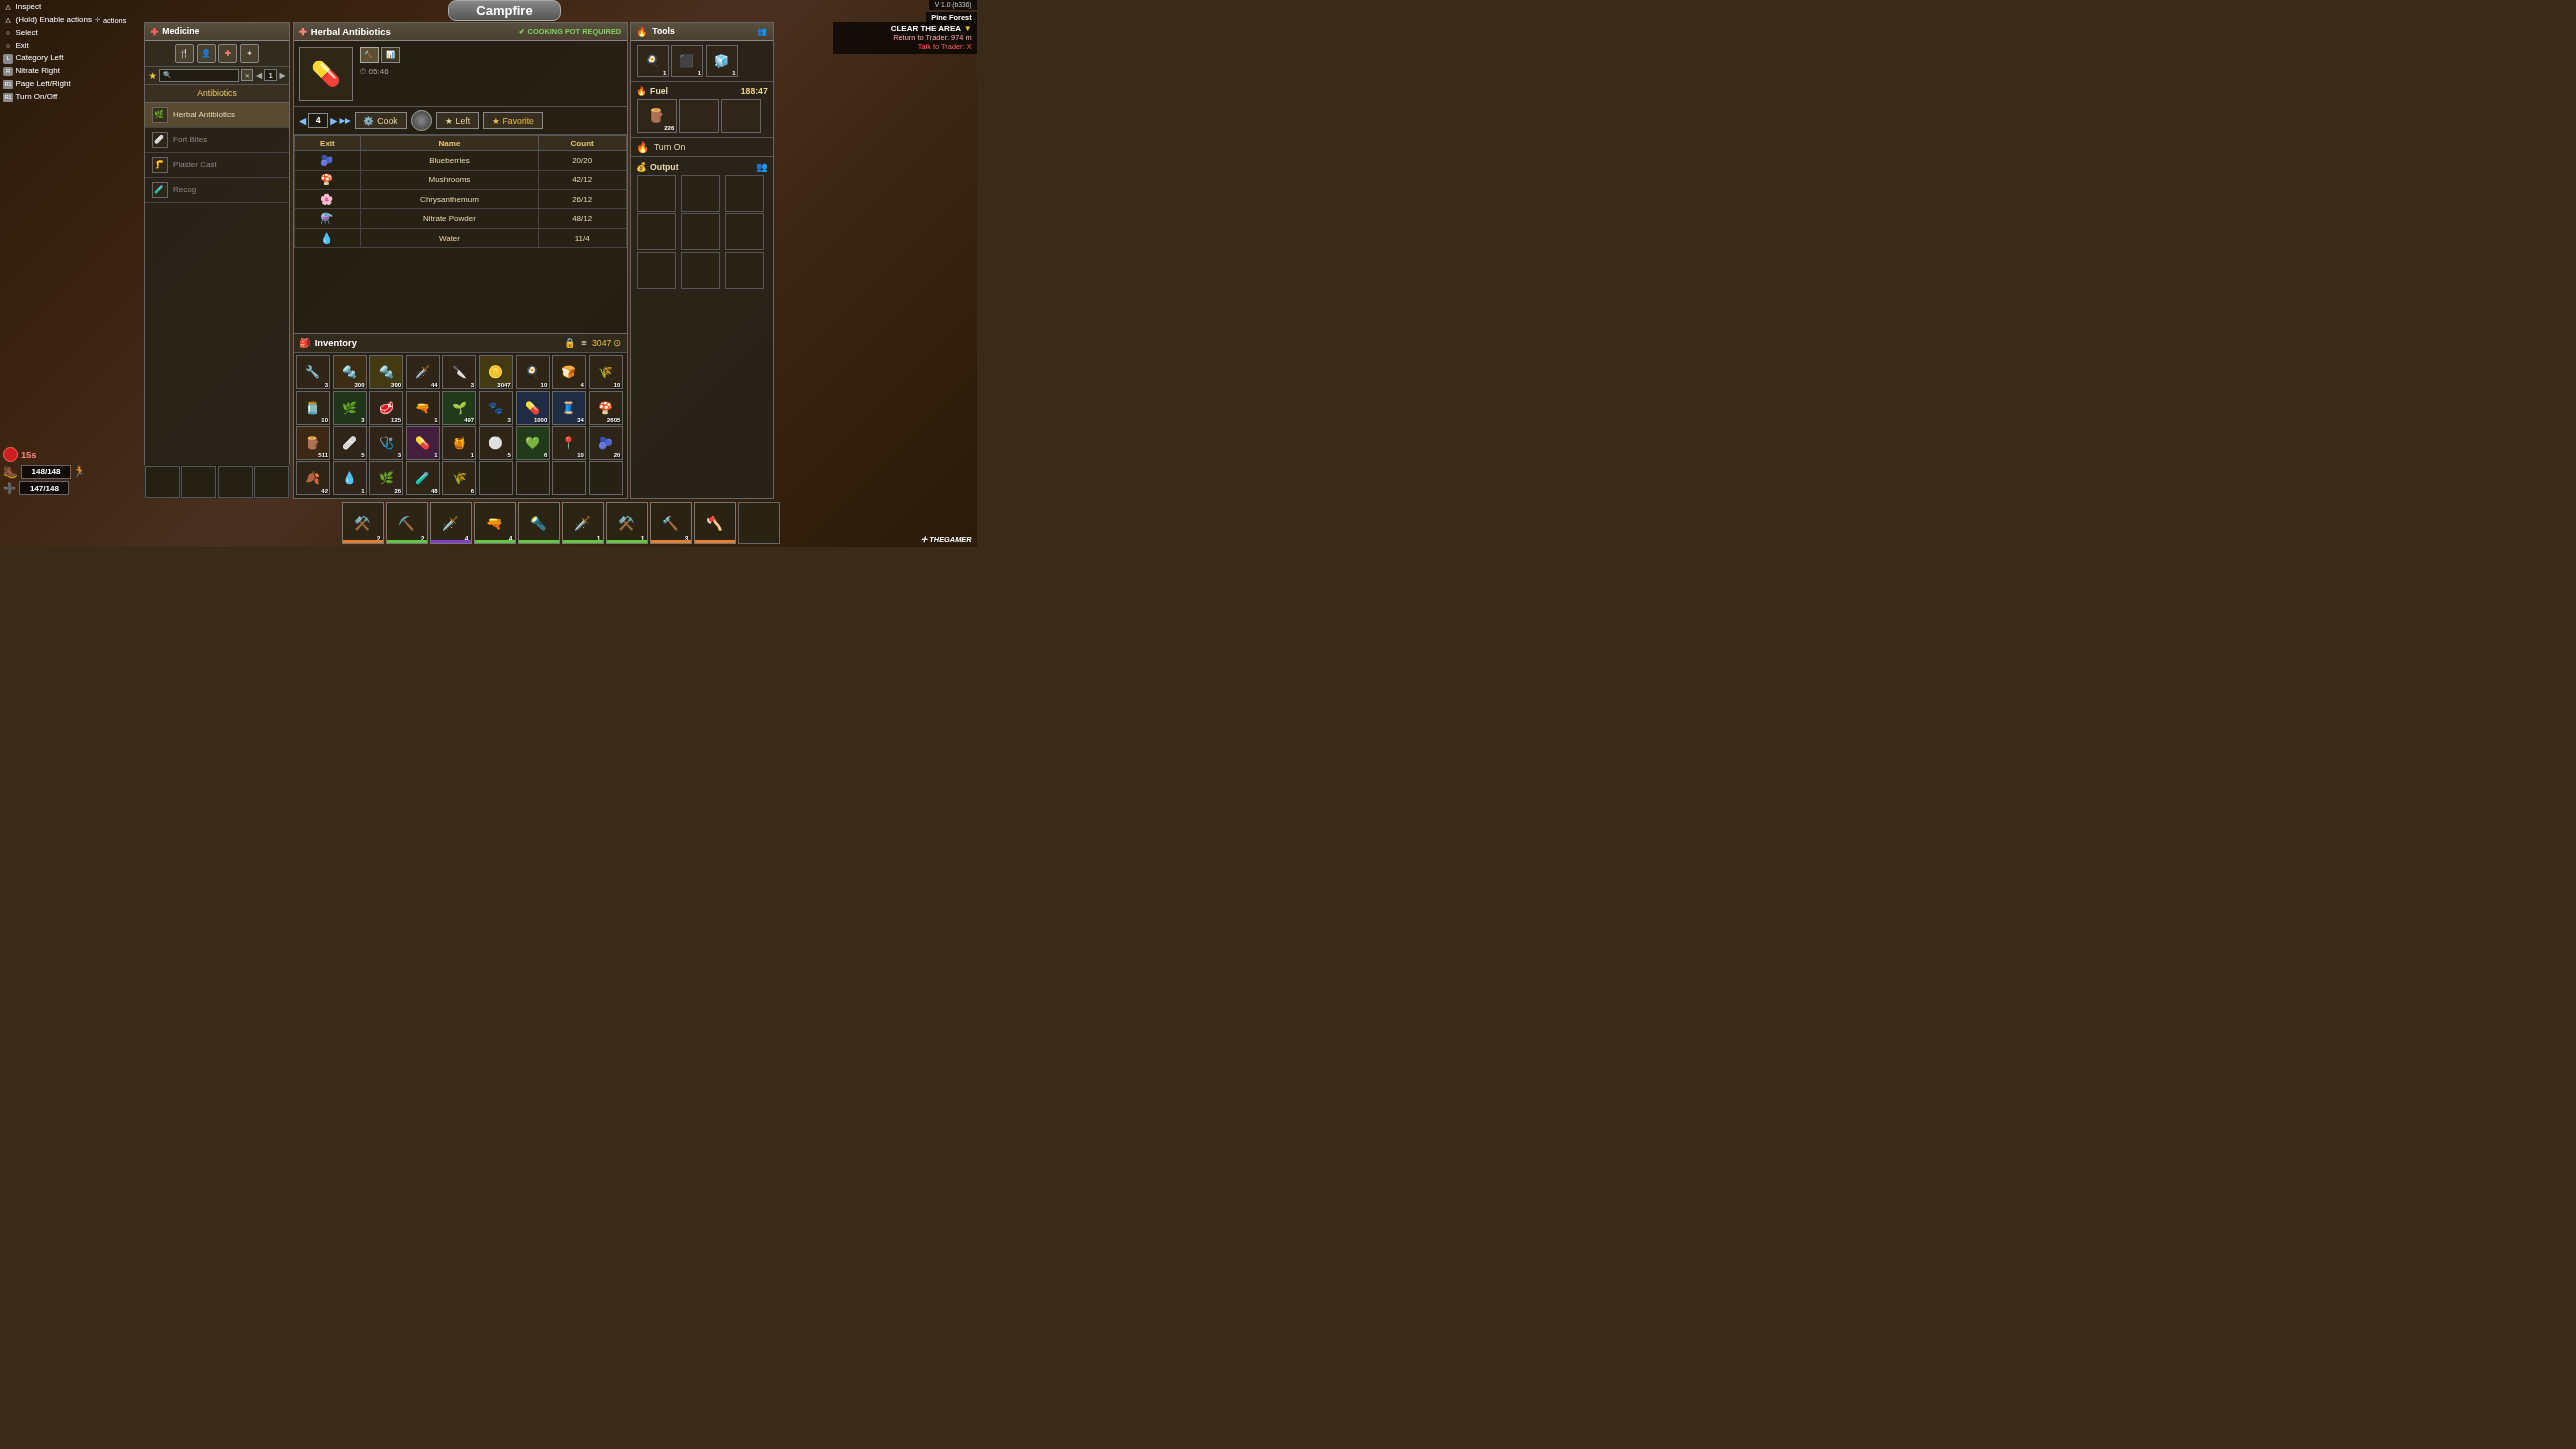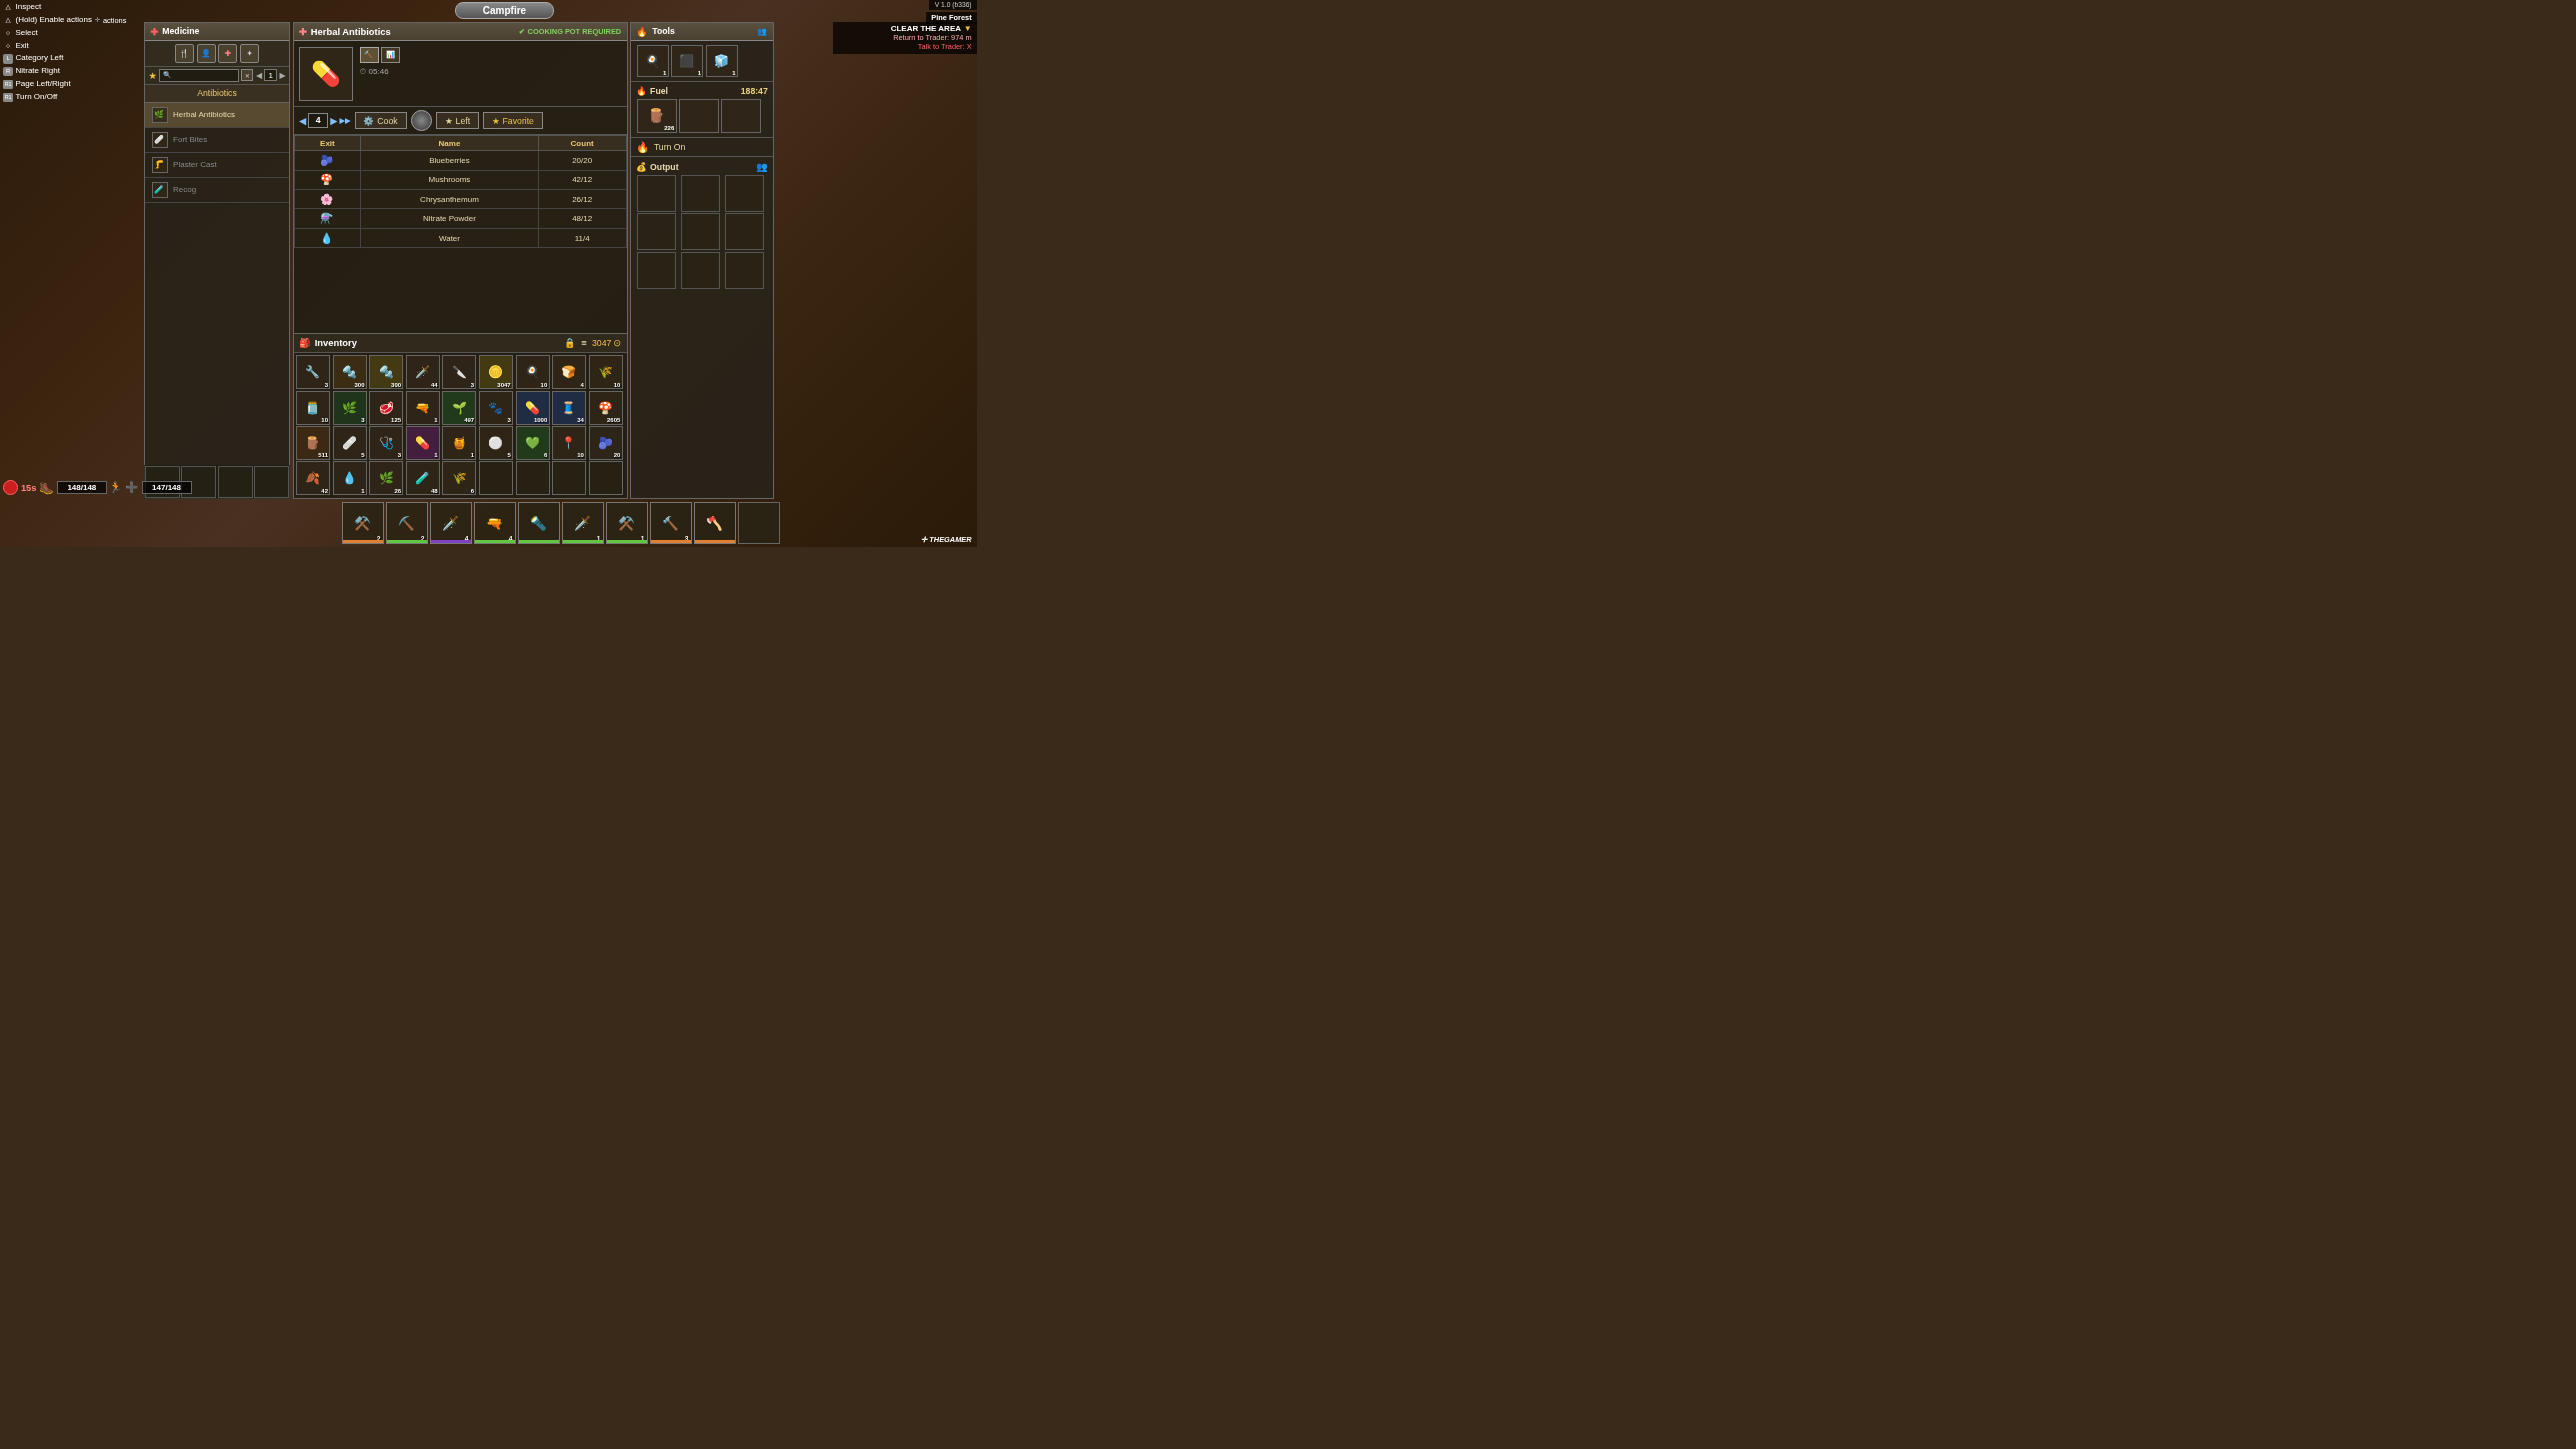--- a/index.html
+++ b/index.html
@@ -31,21 +31,21 @@
       display: flex;
       justify-content: center;
       align-items: center;
       z-index: 10;
     }
     .campfire-title {
       background: linear-gradient(180deg, #888 0%, #555 100%);
       border: 0.7px solid #aaa;
       border-radius: 8px;
       padding: 2px 27px;
-      font-size: 10px;
+      font-size: 13px;
       font-weight: bold;
       color: #fff;
       text-align: center;
       margin-left: 32px;
     }
 
     
     .version-info {
       position: absolute;
       top: 0;
@@ -1141,21 +1141,21 @@
   </div>
 </div>
 
 <div style="position:absolute;bottom:48px;left:144px;width:146px;height:34px;display:flex;gap:1.3px;padding:1.3px;background:rgba(30,25,15,0.7);z-index:6;">
   <div style="flex:1;border:0.7px solid #555;background:rgba(40,35,20,0.5);"></div>
   <div style="flex:1;border:0.7px solid #555;background:rgba(40,35,20,0.5);"></div>
   <div style="flex:1;border:0.7px solid #555;background:rgba(40,35,20,0.5);"></div>
   <div style="flex:1;border:0.7px solid #555;background:rgba(40,35,20,0.5);"></div>
 </div>
 
-<div style="position:absolute;bottom:52px;left:3.4px;z-index:15;display:flex;flex-direction:row;gap:2.7px;">
+<div style="position:absolute;bottom:52px;left:3.4px;z-index:15;display:flex;flex-direction:column;gap:2.7px;">
   <div style="display:flex;align-items:center;gap:2.7px;">
     <div style="width:14.8px;height:14.8px;border-radius:50%;background:#cc2020;border:1.3px solid #ff6060;"></div>
     <span style="font-size:9.4px;font-weight:bold;color:#ff8080;">15s</span>
   </div>
   <div style="display:flex;align-items:center;gap:2.7px;">
     <span style="color:#60a0ff;font-size:12px;">🥾</span>
     <div style="background:rgba(0,0,0,0.7);border:0.7px solid #666;padding:1.3px 5.4px;font-size:8px;font-weight:bold;color:#fff;min-width:50px;text-align:center;">148/148</div>
     <span style="color:#aaa;font-size:10.7px;">🏃</span>
   </div>
   <div style="display:flex;align-items:center;gap:2.7px;">

